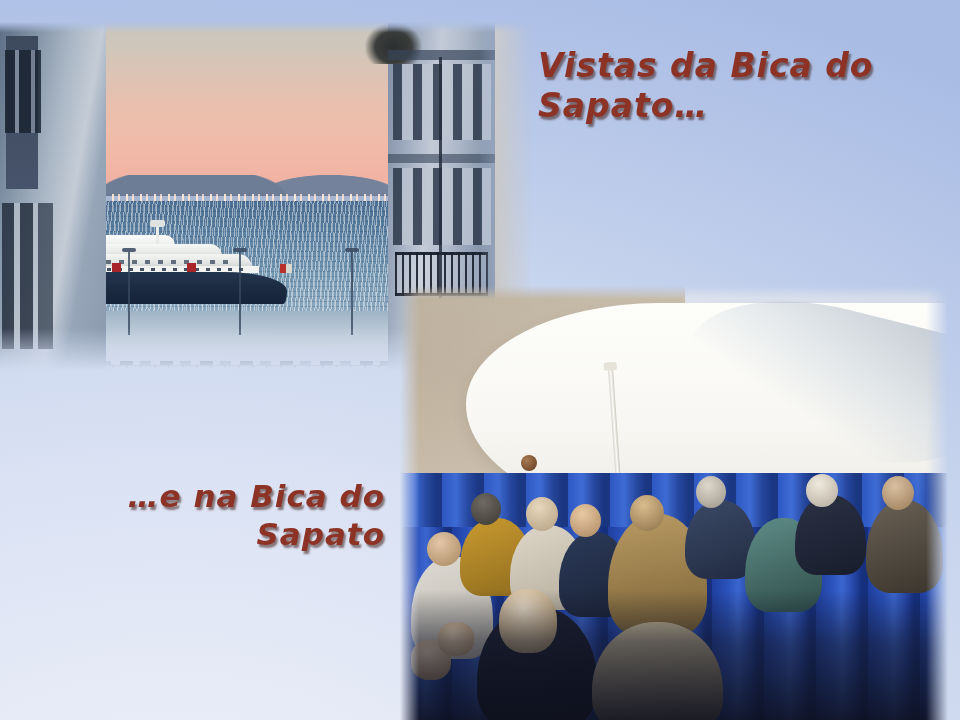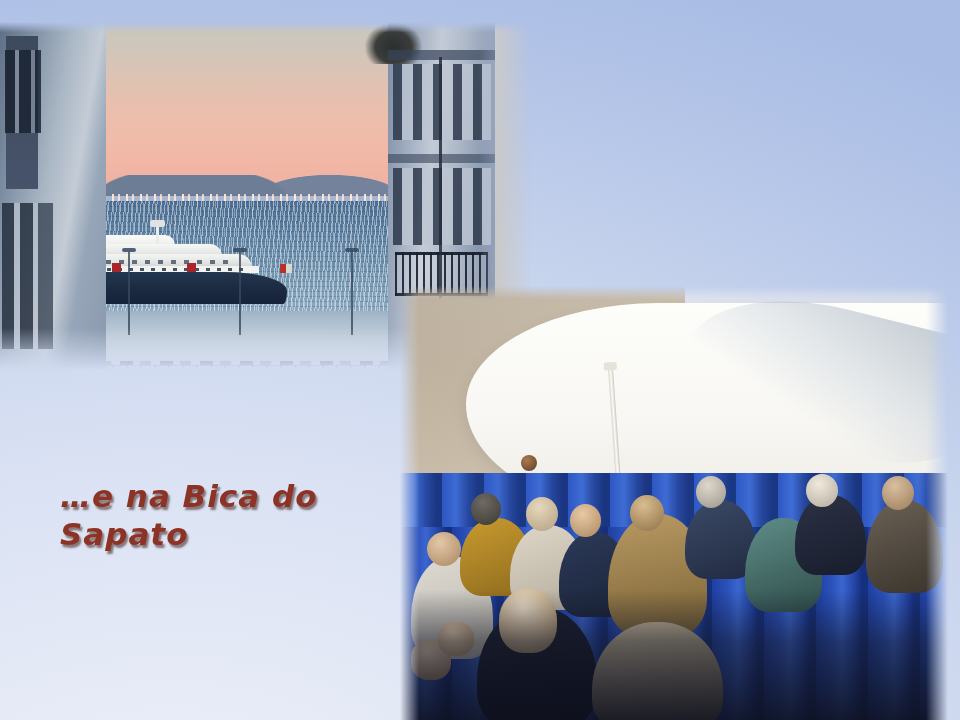--- a/index.html
+++ b/index.html
@@ -335,20 +335,21 @@
     top: 46px;
     width: 400px;
     font-size: 33px;
     text-align: left;
   }
   #caption-text {
     left: 60px;
     top: 478px;
     width: 325px;
     font-size: 31px;
+    text-align: right;
   }
 </style>
 </head>
 <body>
 
 <div id="slide">
 
   <div class="photo" id="photo-harbour">
     <div class="hb-sky"></div>
     <div class="hb-hills"></div>
@@ -436,16 +437,17 @@
       <div class="person" style="left:35%; top:58%; width:24%; height:48%; background:linear-gradient(165deg,#cdbfa0,#8d7e5f);"></div>
 
       <div class="p-head" style="left:2%;  top:66%; width:40px;height:40px;border-radius:42%;background:radial-gradient(circle at 40% 32%,#f0d9bc,#b08f66);"></div>
       <div class="p-head" style="left:7%;  top:58%; width:36px;height:34px;border-radius:44%;background:radial-gradient(circle at 40% 32%,#eed6b8,#a98a62);"></div>
     </div>
 
     <div class="au-dark"></div>
     <div class="au-haze"></div>
   </div>
 
+  <div class="slide-text" id="title-text">Vistas da Bica do Sapato…</div>
 
   <div class="slide-text" id="caption-text">…e na Bica do Sapato</div>
 
 </div>
 
 </body></html>

